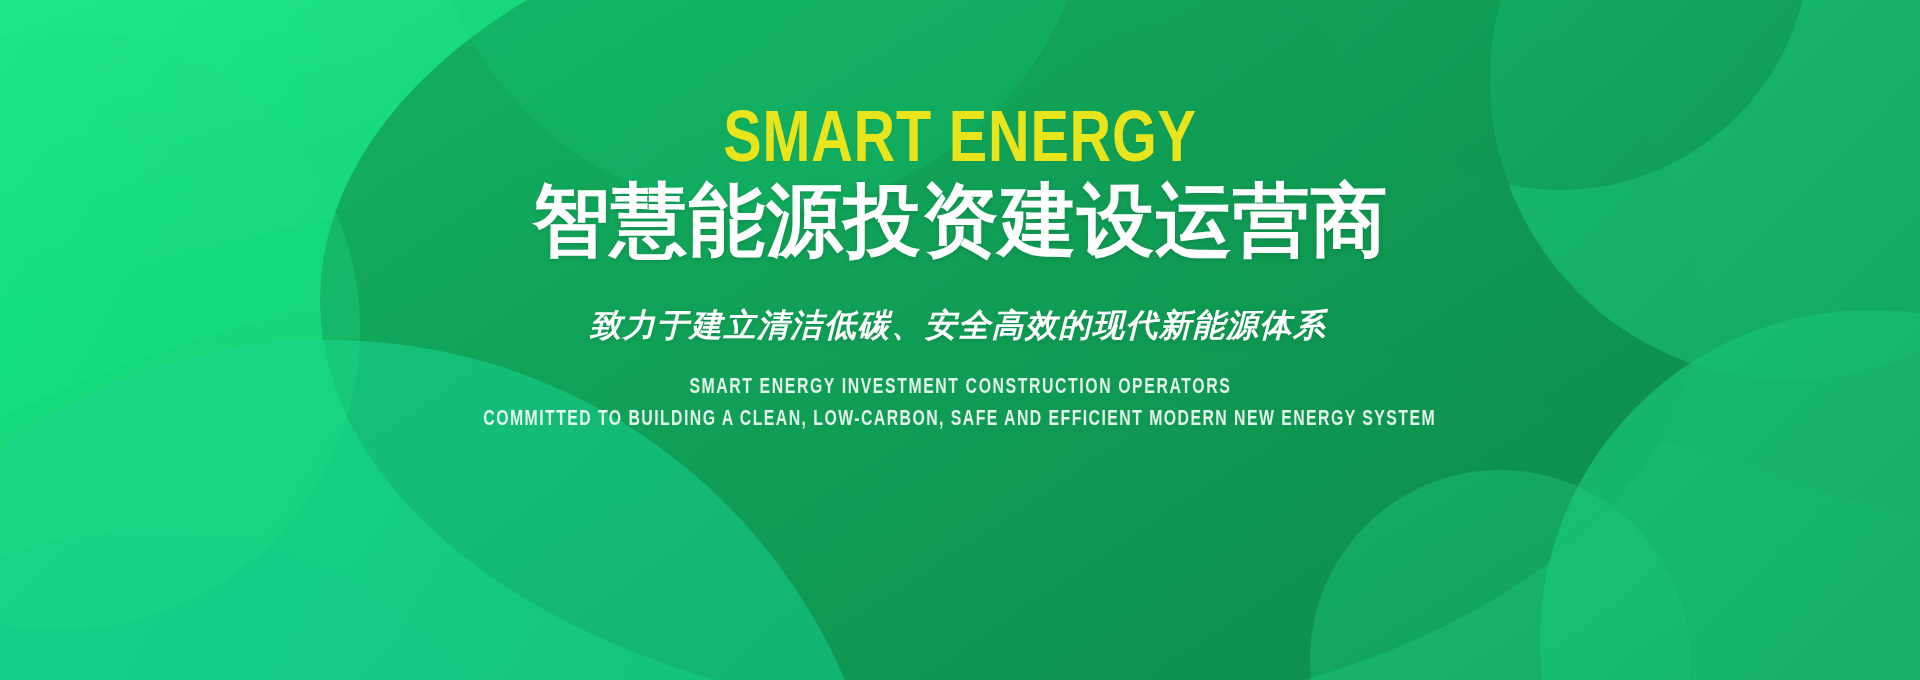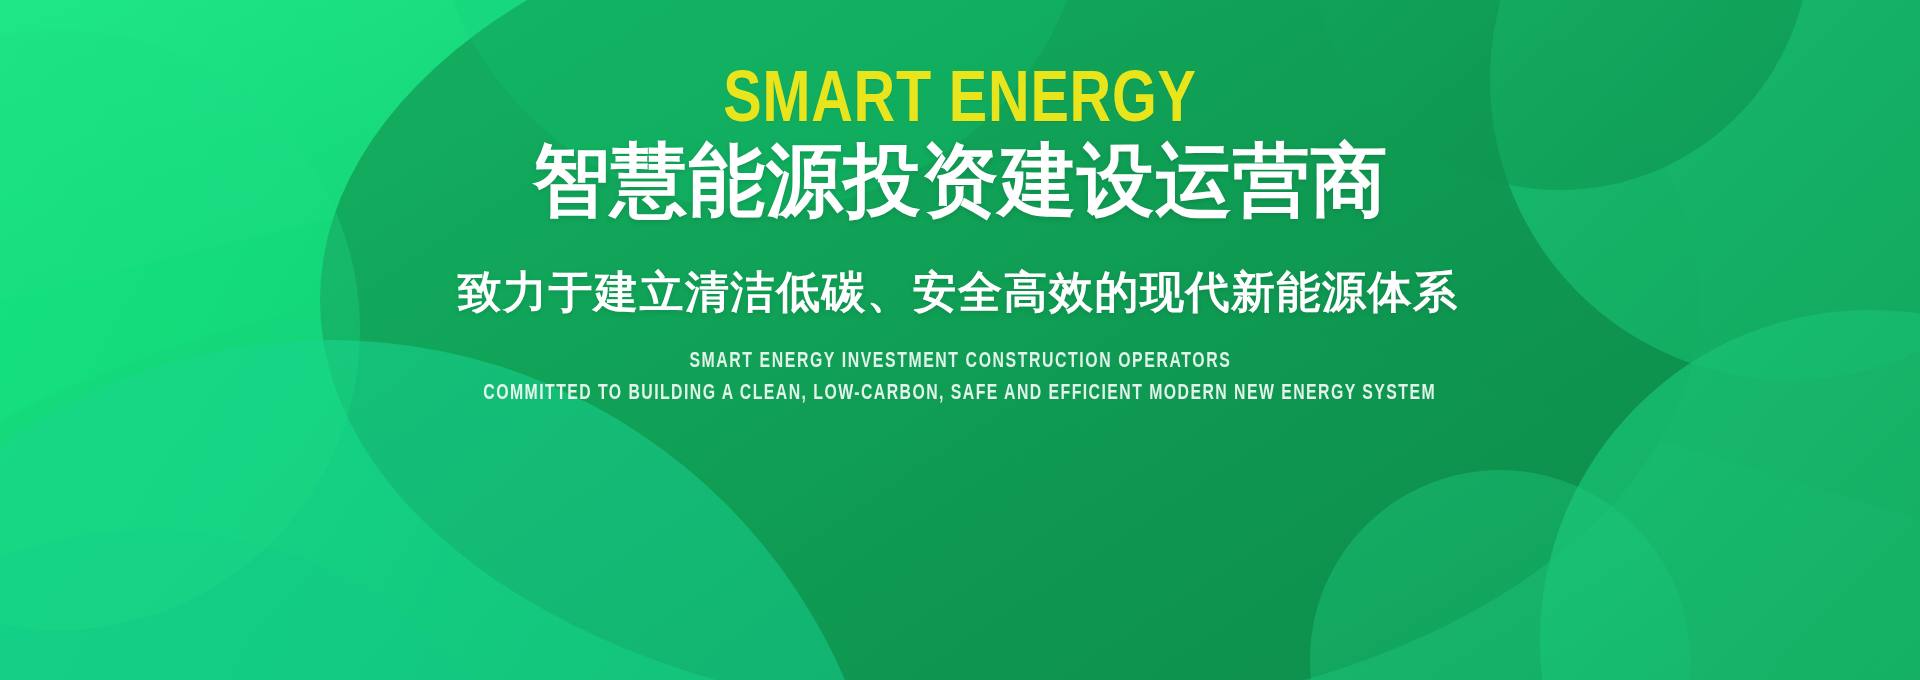--- a/index.html
+++ b/index.html
@@ -38,21 +38,21 @@
   }
 
   
   .content {
     position: absolute;
     inset: 0;
     display: flex;
     flex-direction: column;
     align-items: center;
     justify-content: flex-start;
-    padding-top: 60px;
+    padding-top: 100px;
     box-sizing: border-box;
     z-index: 5;
   }
 
   .title-en {
     font-family: "Liberation Sans Narrow", "Liberation Sans", sans-serif;
     font-size: 72px;
     line-height: 1;
     font-weight: 700;
     letter-spacing: 1px;
@@ -72,28 +72,29 @@
     letter-spacing: 1px;
     color: #ffffff;
     white-space: nowrap;
     margin: 6px 0 0 0;
     transform: scaleX(0.96);
     text-shadow: 0 2px 5px rgba(0,60,25,0.18);
   }
 
   .subtitle-cn {
     font-family: "Liberation Sans", "DejaVu Sans", sans-serif;
-    font-size: 44px;
+    font-size: 32px;
     line-height: 1.2;
     font-weight: 700;
     letter-spacing: 1.5px;
     color: #ffffff;
     white-space: nowrap;
     margin: 42px 4px 0 0;
     text-shadow: 0 2px 5px rgba(0,60,25,0.16);
+    font-style: italic;
   }
 
   .sub-en {
     font-family: "Liberation Sans Narrow", "Liberation Sans", sans-serif;
     font-weight: 700;
     color: rgba(255,255,255,0.88);
     white-space: nowrap;
     text-transform: uppercase;
     transform: scaleX(0.72);
     transform-origin: center center;

